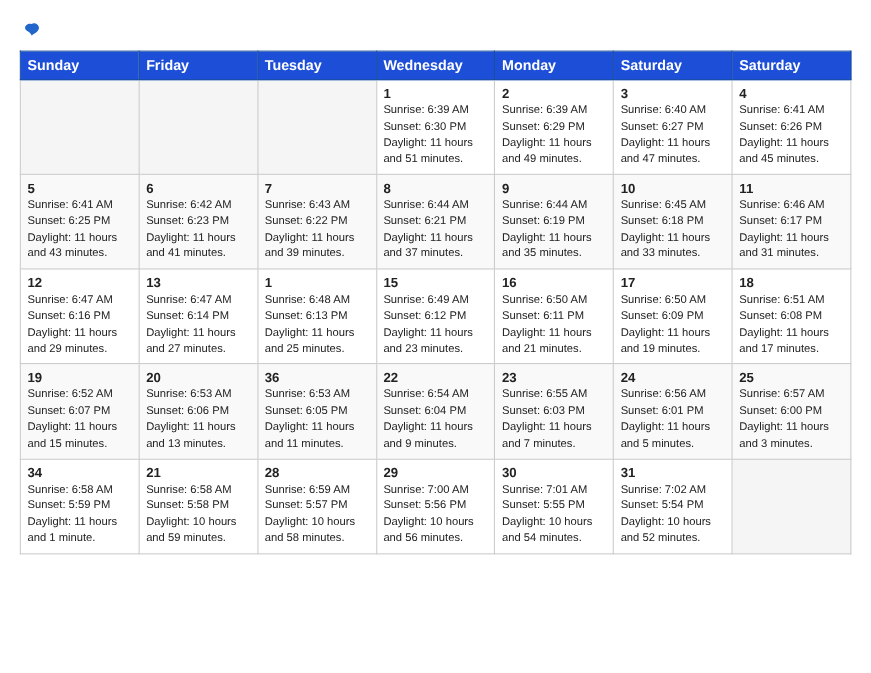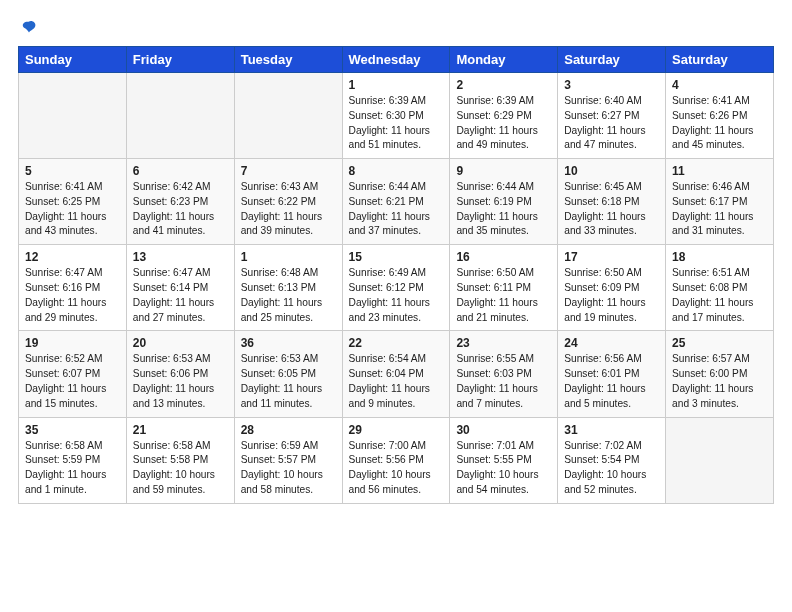--- a/index.html
+++ b/index.html
@@ -234,21 +234,21 @@
             <span class="day-num">24</span>
             <div class="cell-content">Sunrise: 6:56 AM<br>Sunset: 6:01 PM<br>Daylight: 11 hours and 5 minutes.</div>
           </td>
           <td>
             <span class="day-num">25</span>
             <div class="cell-content">Sunrise: 6:57 AM<br>Sunset: 6:00 PM<br>Daylight: 11 hours and 3 minutes.</div>
           </td>
         </tr>
         <tr>
           <td>
-            <span class="day-num">35</span>
+            <span class="day-num">34</span>
             <div class="cell-content">Sunrise: 6:58 AM<br>Sunset: 5:59 PM<br>Daylight: 11 hours and 1 minute.</div>
           </td>
           <td>
             <span class="day-num">21</span>
             <div class="cell-content">Sunrise: 6:58 AM<br>Sunset: 5:58 PM<br>Daylight: 10 hours and 59 minutes.</div>
           </td>
           <td>
             <span class="day-num">28</span>
             <div class="cell-content">Sunrise: 6:59 AM<br>Sunset: 5:57 PM<br>Daylight: 10 hours and 58 minutes.</div>
           </td>

